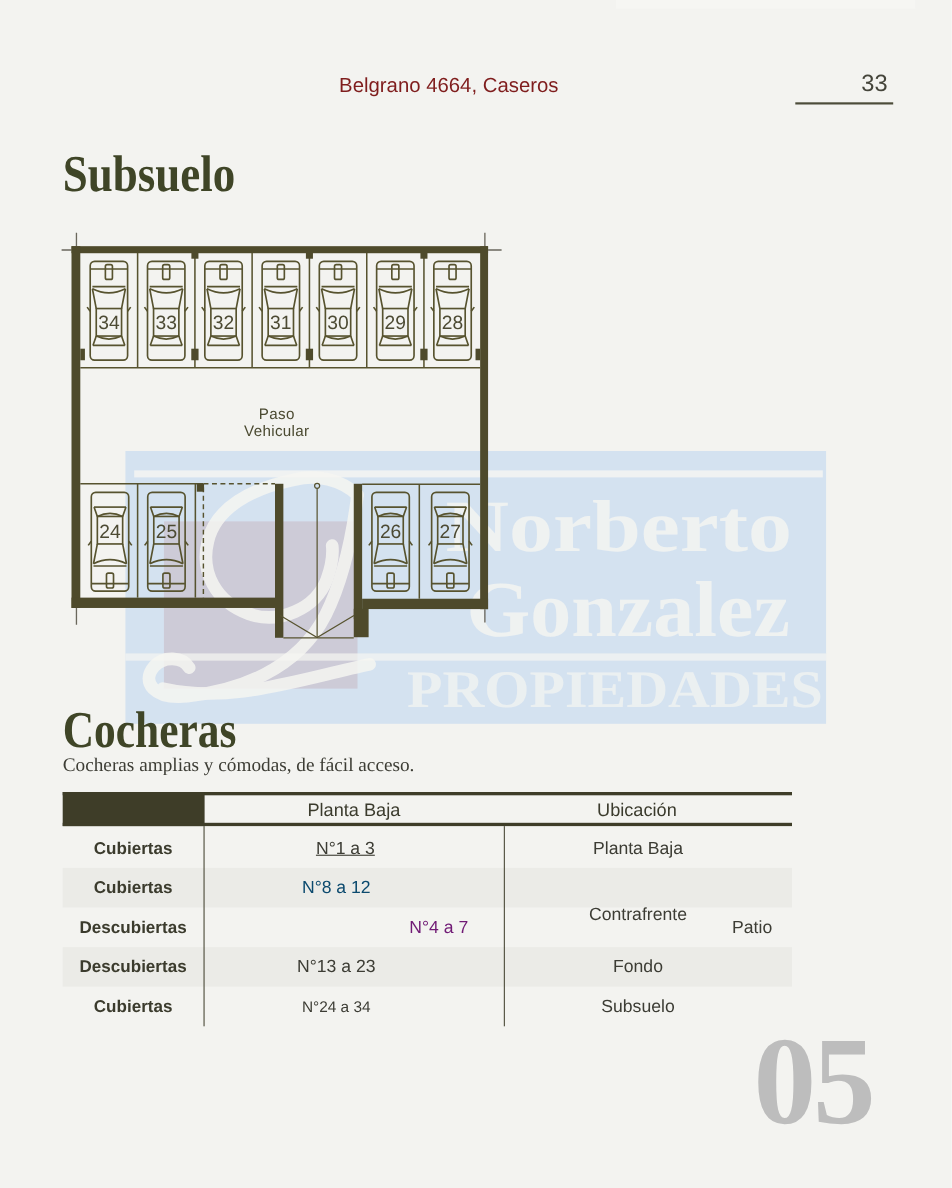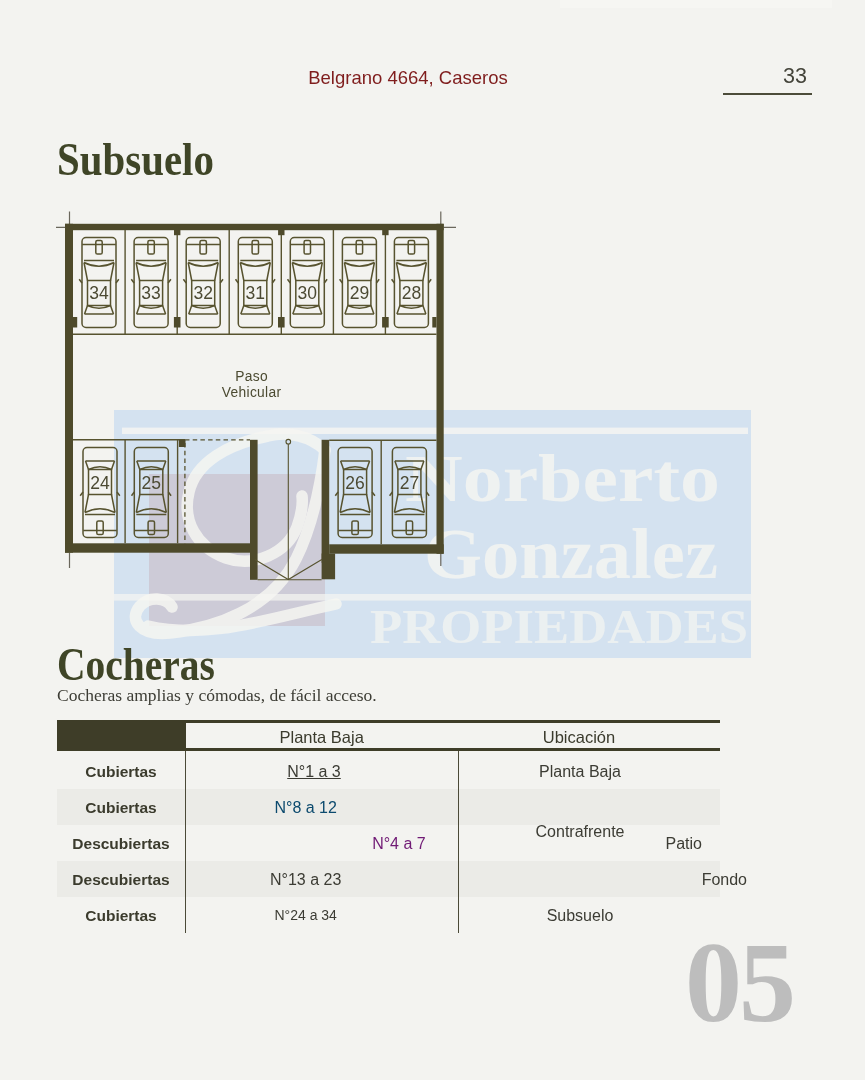--- a/index.html
+++ b/index.html
@@ -326,21 +326,21 @@
 <div class="abs" style="left:56.5px; top:835px; width:129px; text-align:center; font-size:15.5px; font-weight:bold; color:#3b3b2d;">Descubiertas</div>
 
 <div class="abs" style="left:185.7px; top:835px; width:240px; text-align:right; font-size:16px; color:#701a75;">N°4 a 7</div>
 
 <div class="abs" style="left:458px; top:835px; width:244px; text-align:right; font-size:16px; color:#3c3c34;">Patio</div>
 
 <div class="abs" style="left:56.5px; top:871px; width:129px; text-align:center; font-size:15.5px; font-weight:bold; color:#3b3b2d;">Descubiertas</div>
 
 <div class="abs" style="left:185.7px; top:871px; width:240px; text-align:center; font-size:16px; color:#3c3c34;">N°13 a 23</div>
 
-<div class="abs" style="left:458px; top:871px; width:244px; text-align:right; font-size:16px; color:#3c3c34;padding-left:45px;">Fondo</div>
+<div class="abs" style="left:458px; top:871px; width:244px; text-align:center; font-size:16px; color:#3c3c34;">Fondo</div>
 
 <div class="abs" style="left:56.5px; top:907px; width:129px; text-align:center; font-size:15.5px; font-weight:bold; color:#3b3b2d;">Cubiertas</div>
 
 <div class="abs" style="left:185.7px; top:907px; width:240px; text-align:center; font-size:14px; color:#3c3c34;">N°24 a 34</div>
 
 <div class="abs" style="left:458px; top:907px; width:244px; text-align:center; font-size:16px; color:#3c3c34;">Subsuelo</div>
 
 <div class="abs" style="left:685px; top:917px; font-size:114px; font-weight:bold; letter-spacing:-3px; color:#bdbdbd;font-family:Liberation Serif, serif;">05</div>
 
 </body></html>

